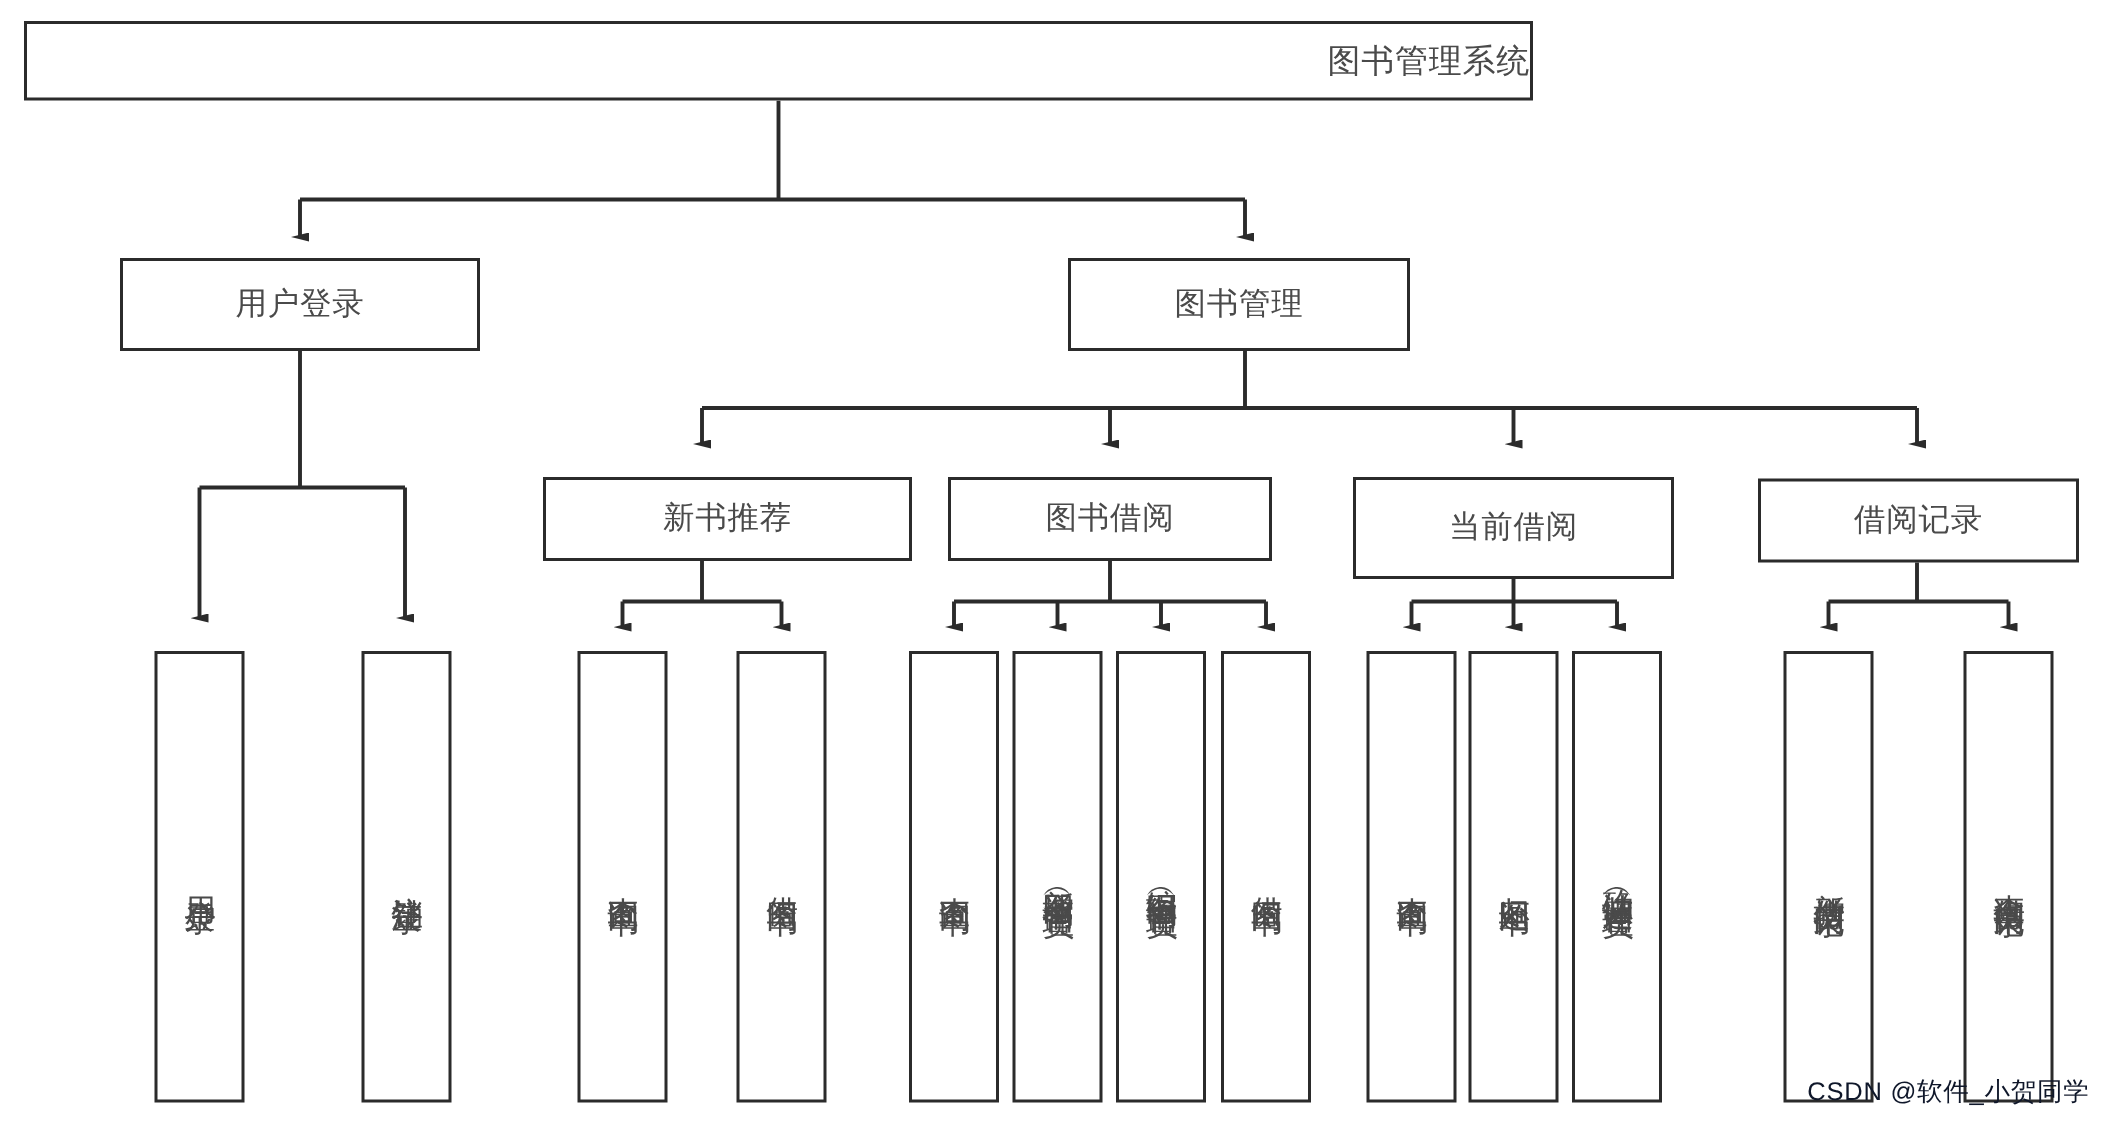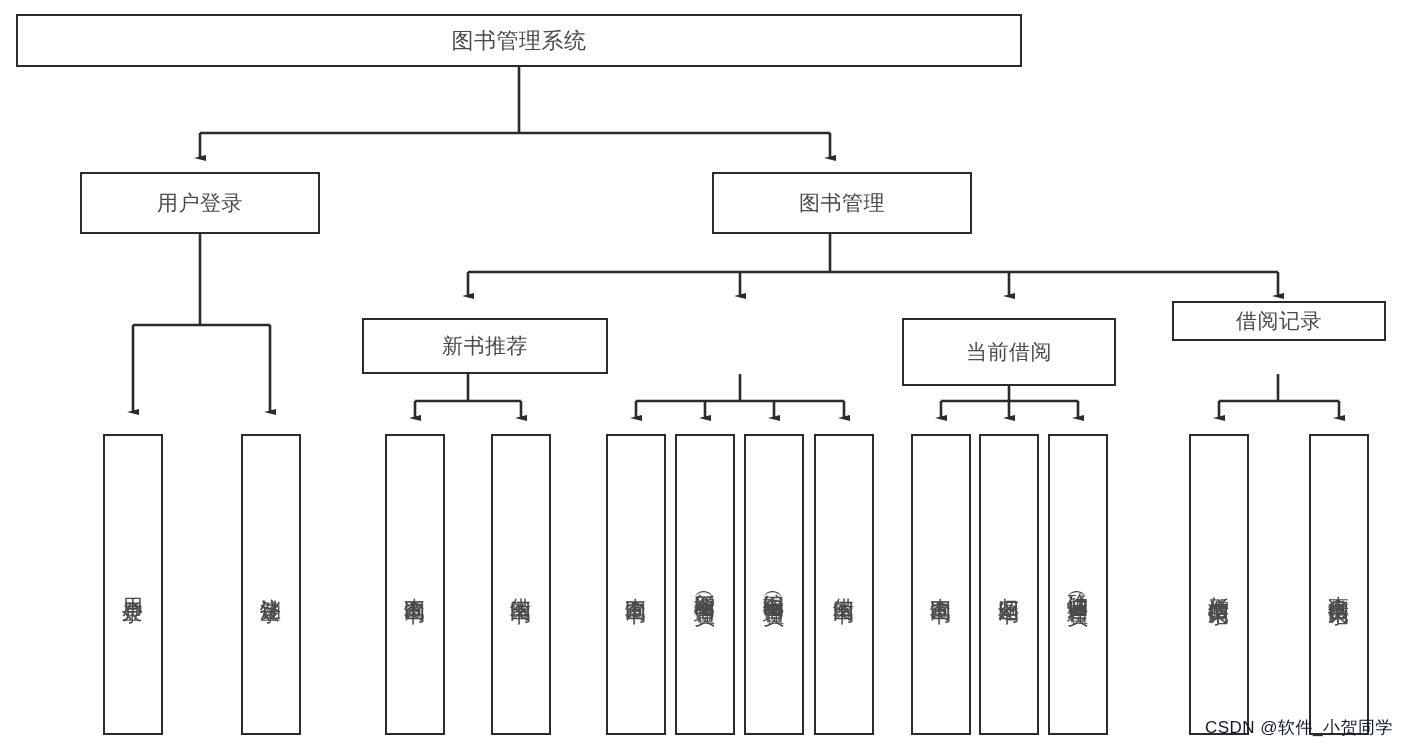--- a/index.html
+++ b/index.html
@@ -121,38 +121,41 @@
       <path d="M1009,401 L1009,418" marker-end="url(#arrow)"></path>
       <path d="M1078,401 L1078,418" marker-end="url(#arrow)"></path>
 
       <path d="M1278,374 L1278,401"></path>
       <path d="M1219,401 L1339,401"></path>
       <path d="M1219,401 L1219,418" marker-end="url(#arrow)"></path>
       <path d="M1339,401 L1339,418" marker-end="url(#arrow)"></path>
     </g>
   </svg>
 
-  <div class="node h root" style="left:16px; top:14px; width:1006px; height:53px;">
+  <div class="node h root" style="left:16px; top:14px; width:1006px; height:53px;justify-content:flex-end;">
     <span class="label">图书管理系统</span>
   </div>
 
   <div class="node h" style="left:80px; top:172px; width:240px; height:62px;">
     <span class="label">用户登录</span>
   </div>
-  <div class="node h" style="left:712px; top:172px; width:260px; height:62px;">
+  <div class="node h" style="left:712px; top:172px; width:228px; height:62px;">
     <span class="label">图书管理</span>
   </div>
 
   <div class="node h" style="left:362px; top:318px; width:246px; height:56px;">
     <span class="label">新书推荐</span>
   </div>
+  <div class="node h" style="left:632px; top:318px; width:216px; height:56px;">
+    <span class="label">图书借阅</span>
+  </div>
   <div class="node h" style="left:902px; top:318px; width:214px; height:68px;">
     <span class="label">当前借阅</span>
   </div>
-  <div class="node h" style="left:1172px; top:301px; width:214px; height:40px;">
+  <div class="node h" style="left:1172px; top:319px; width:214px; height:56px;">
     <span class="label">借阅记录</span>
   </div>
 
   <div class="node v" style="left:103px; top:434px; width:60px; height:301px;">
     <span class="label">用户登录</span>
   </div>
   <div class="node v" style="left:241px; top:434px; width:60px; height:301px;">
     <span class="label">注销登录</span>
   </div>
 

